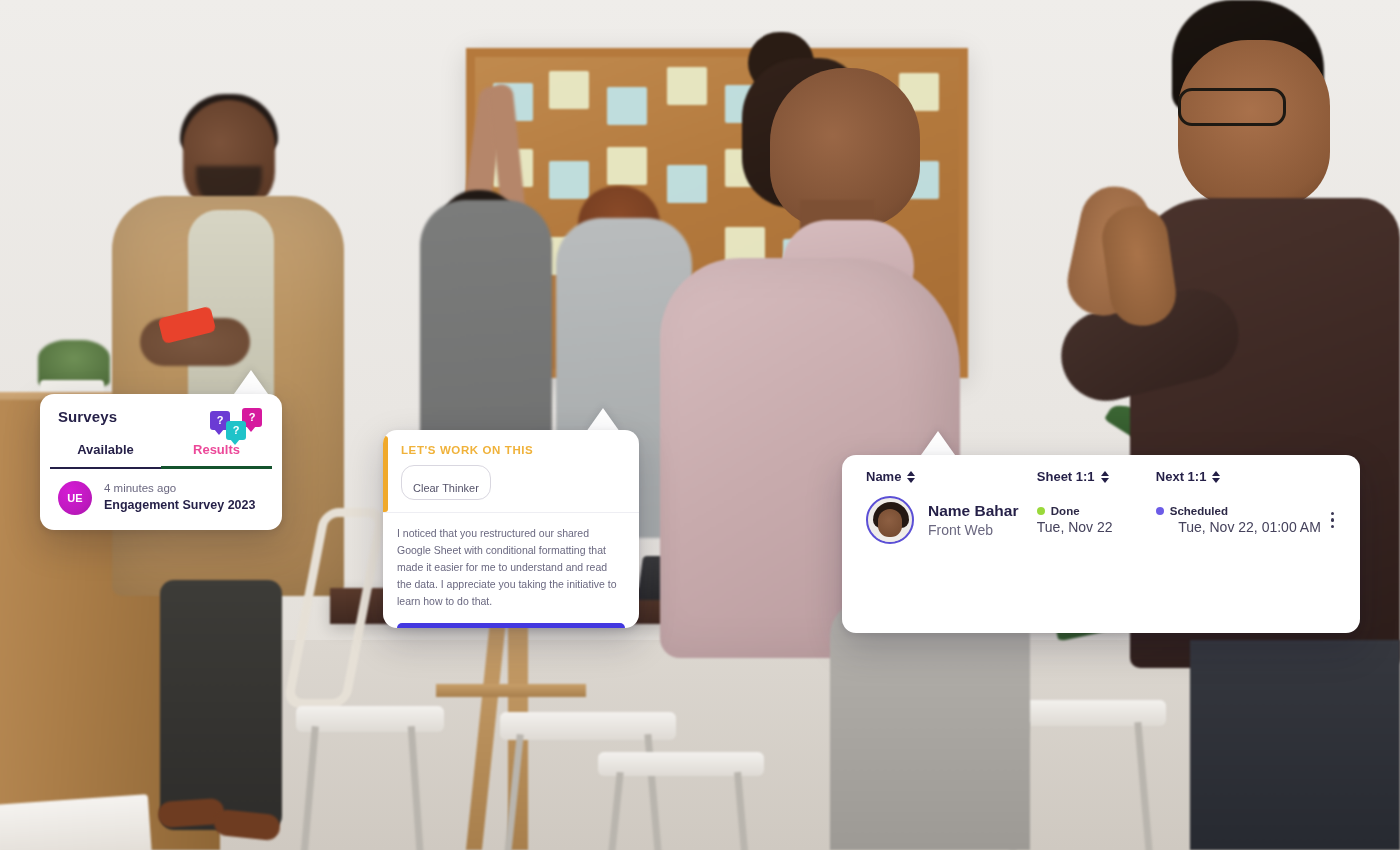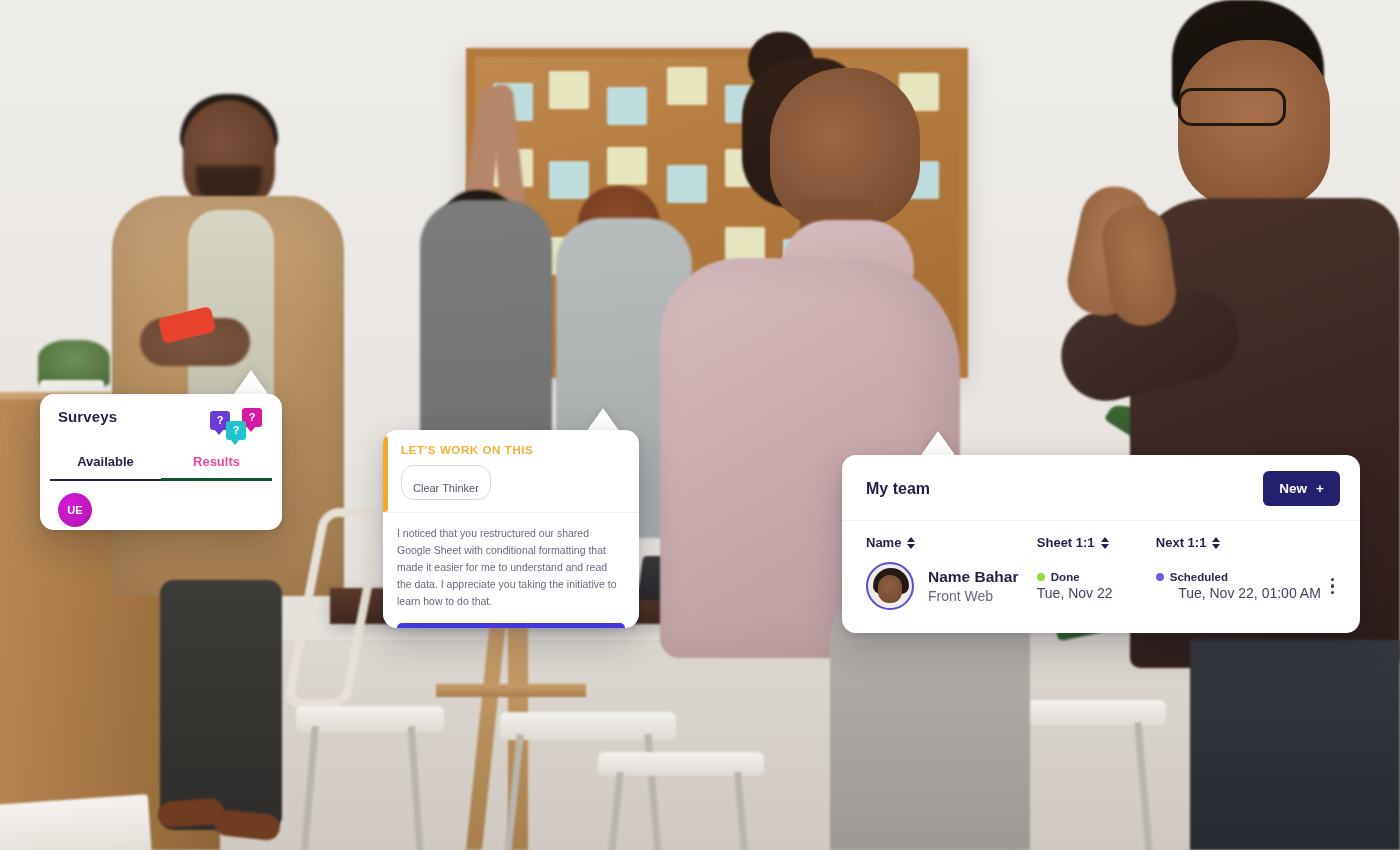--- a/index.html
+++ b/index.html
@@ -180,21 +180,21 @@
          color:#fff; font-size:11px; font-weight:700; line-height:1; }
   .bub::after { content:""; position:absolute; bottom:-5px; left:4px;
          border-left:5px solid transparent; border-right:5px solid transparent; }
   .bub-1 { left:0; top:3px; background:#6b3bd4; }
   .bub-1::after { border-top:6px solid #6b3bd4; }
   .bub-2 { left:16px; top:13px; background:#1fc3c9; z-index:3; }
   .bub-2::after { border-top:6px solid #1fc3c9; }
   .bub-3 { left:32px; top:0px; background:#d6199e; }
   .bub-3::after { border-top:6px solid #d6199e; }
 
-  .sv-tabs { display:flex; margin-top: 14px; padding: 0 10px; position:relative; }
+  .sv-tabs { display:flex; margin-top: 2px; padding: 0 10px; position:relative; }
   .sv-tab { flex:1; text-align:center; font-size:13px; font-weight:700; padding-bottom:9px; }
   .sv-tab.active { color:#241f47; border-bottom: 2.5px solid #241f47; }
   .sv-tab.inactive { color:#ec4899; border-bottom: 3px solid #14532d; font-weight:700; }
 
   .sv-row { display:flex; align-items:center; gap:12px; padding: 12px 18px 0 18px; }
   .sv-avatar { width:34px; height:34px; border-radius:50%; flex:none;
                background: radial-gradient(circle at 35% 30%, #d51bd4 0%, #bf19c0 60%, #a715a9 100%);
                color:#fff; font-size:11px; font-weight:700;
                display:flex; align-items:center; justify-content:center; }
   .sv-time { font-size:11.5px; color:#6b6880; line-height:1.3; }
@@ -381,43 +381,40 @@
         <div class="bub bub-3">?</div>
         <div class="bub bub-2">?</div>
       </div>
     </div>
     <div class="sv-tabs">
       <div class="sv-tab active">Available</div>
       <div class="sv-tab inactive">Results</div>
     </div>
     <div class="sv-row">
       <div class="sv-avatar">UE</div>
+      <div>
+        <div class="sv-time">4 minutes ago</div>
+        <div class="sv-name">Engagement Survey 2023</div>
+      </div>
     </div>
   </div>
 
   <div class="pointer" id="feedback-pointer"></div>
   <div class="card" id="feedback-card">
     <div class="fb-head">
       <div class="fb-accent"></div>
       <div class="fb-kicker">LET'S WORK ON THIS</div>
       <div class="fb-chip">Clear Thinker</div>
     </div>
     <div class="fb-body">I noticed that you restructured our shared Google Sheet with conditional formatting that made it easier for me to understand and read the data. I appreciate you taking the initiative to learn how to do that.</div>
     <button class="fb-btn">SEND FEEDBACK</button>
   </div>
 
   <div class="pointer" id="team-pointer"></div>
   <div class="card" id="team-card">
-    <div class="tm-head">
-      <div class="tm-title">My team</div>
-      <button class="tm-new">
-        <span>New</span>
-        <span>+</span>
-      </button>
-    </div>
 
     <div class="tm-cols">
       <div class="tm-col col-name">
         <span>Name</span>
         <span class="sort">
             <i class="up"></i>
             <i class="dn"></i>
           </span>
       </div>
       <div class="tm-col col-past">

